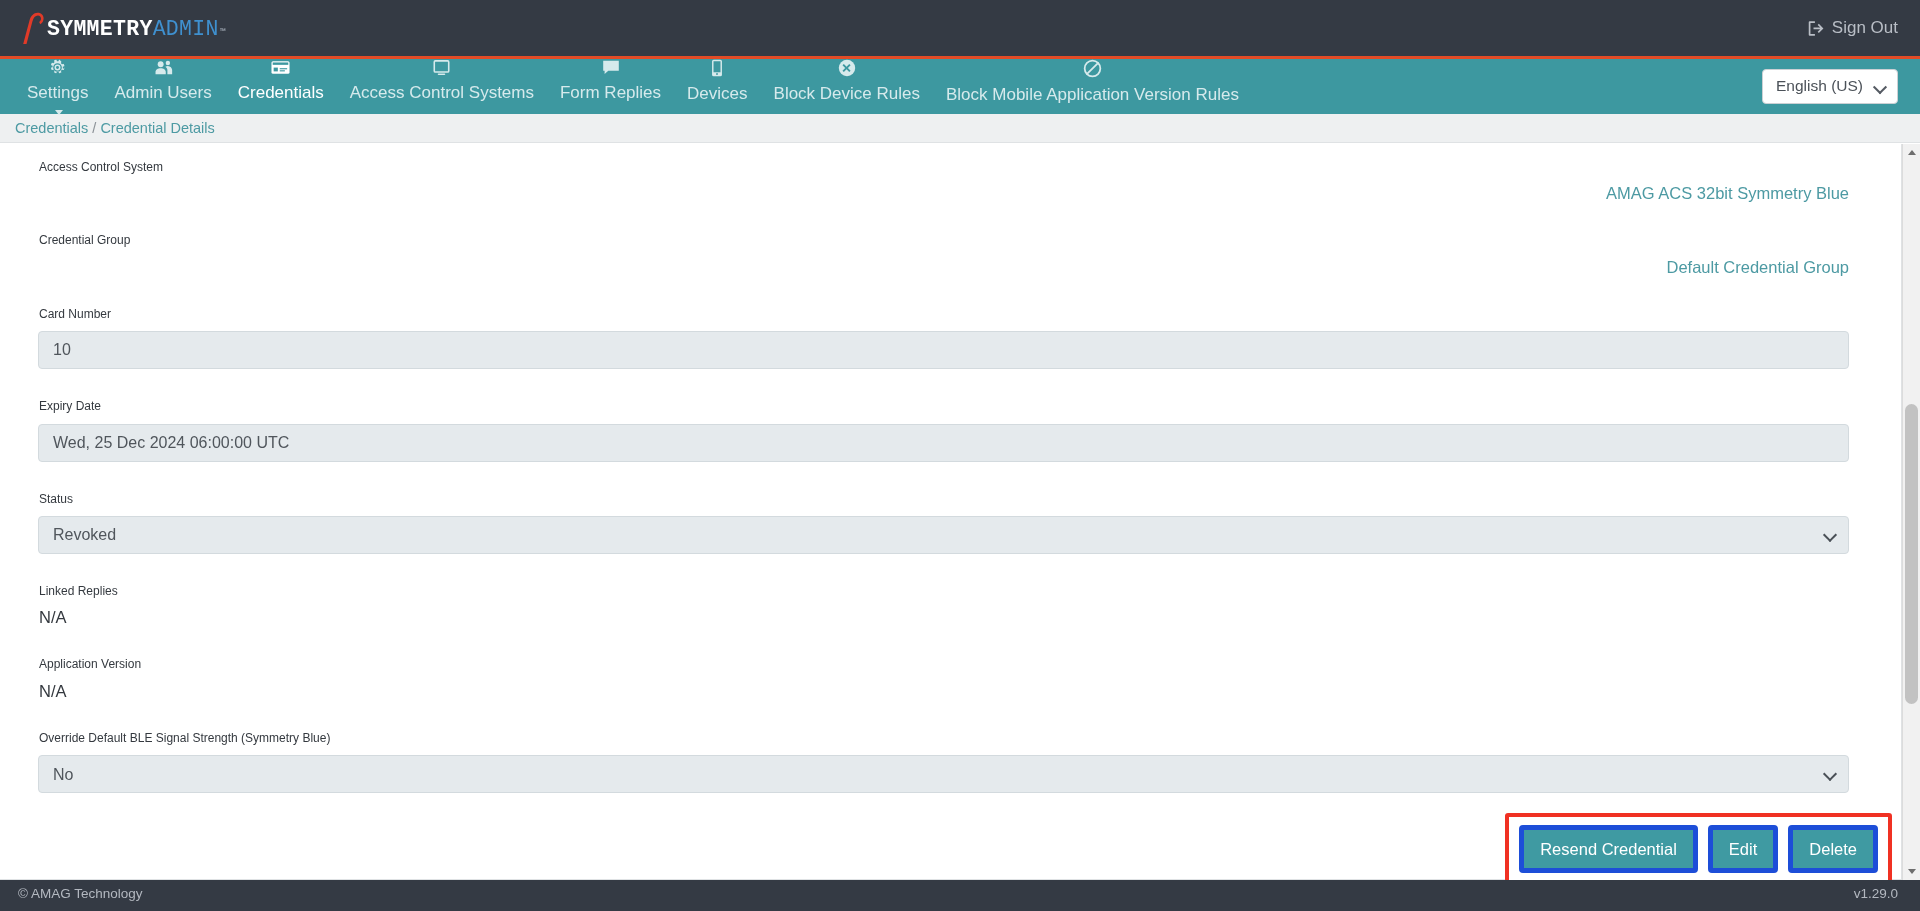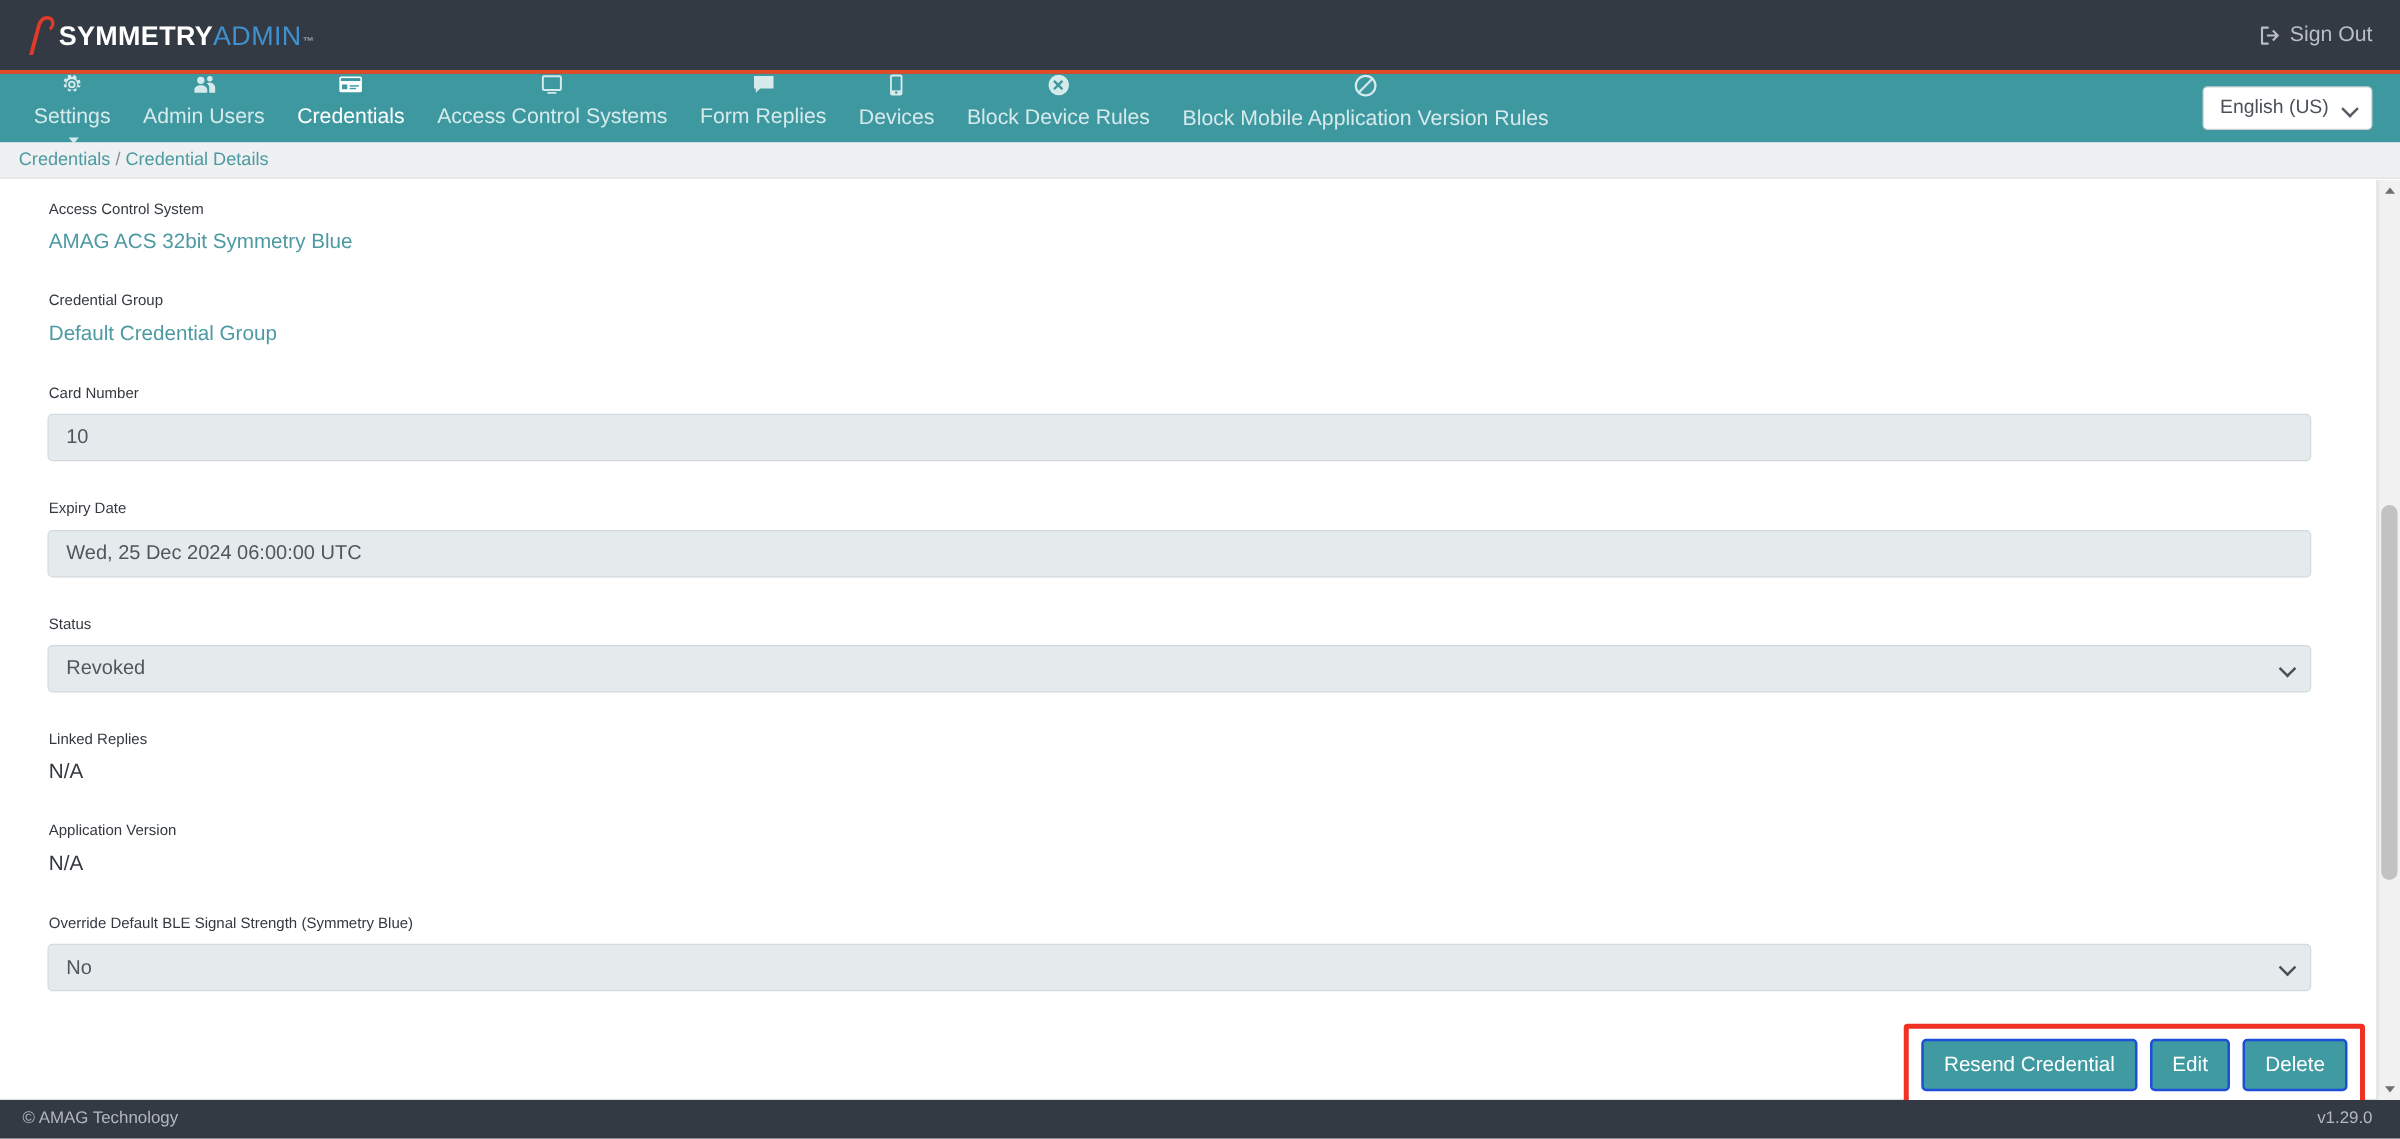--- a/index.html
+++ b/index.html
@@ -17,21 +17,21 @@
   #topbar {
     height: 59px;
     background: #343a44;
     border-bottom: 3px solid #e24b26;
     display: flex;
     align-items: center;
     justify-content: space-between;
     padding: 0 22px 0 20px;
     position: relative;
   }
-  #brand { display: flex; align-items: flex-end; height: 40px; }
+  #brand { display: flex; align-items: flex-end; height: 40px; font-family: Liberation Mono, monospace; }
   .logo-wrap { display: flex; align-items: center; position: relative; }
   .logo-hook { margin-right: 1px; margin-bottom: -2px; }
   .logo-text {
     font-size: 21.5px;
     letter-spacing: 0.3px;
     font-weight: 600;
     line-height: 1;
     display: flex;
     align-items: baseline;
   }
@@ -148,20 +148,21 @@
     padding: 8px 0 10px 1px;
     line-height: 1.2;
   }
   .field-value-link {
     font-size: 16.5px;
     color: #4d9aa3;
     cursor: pointer;
     text-decoration: none;
     display: block;
     padding: 0 0 22px 1px;
+    text-align: right;
   }
   .field-value-plain {
     font-size: 16.5px;
     color: #34393f;
     padding: 0 0 22px 1px;
   }
   .readonly-input {
     width: 100%;
     height: 38px;
     background: #e5eaed;
@@ -212,21 +213,21 @@
     bottom: 26px;
     border: 4px solid #f03123;
     border-radius: 3px;
     padding: 8px 10px;
     display: flex;
     gap: 10px;
     background: #ffffff;
   }
   .btn {
     background: #3f9aa2;
-    border: 2px solid #1d4ed8;
+    border: 5px solid #1d4ed8;
     border-radius: 4px;
     color: #ffffff;
     font-size: 16.5px;
     font-family: inherit;
     padding: 8px 16px;
     cursor: pointer;
     white-space: nowrap;
     line-height: 1.35;
   }
 

